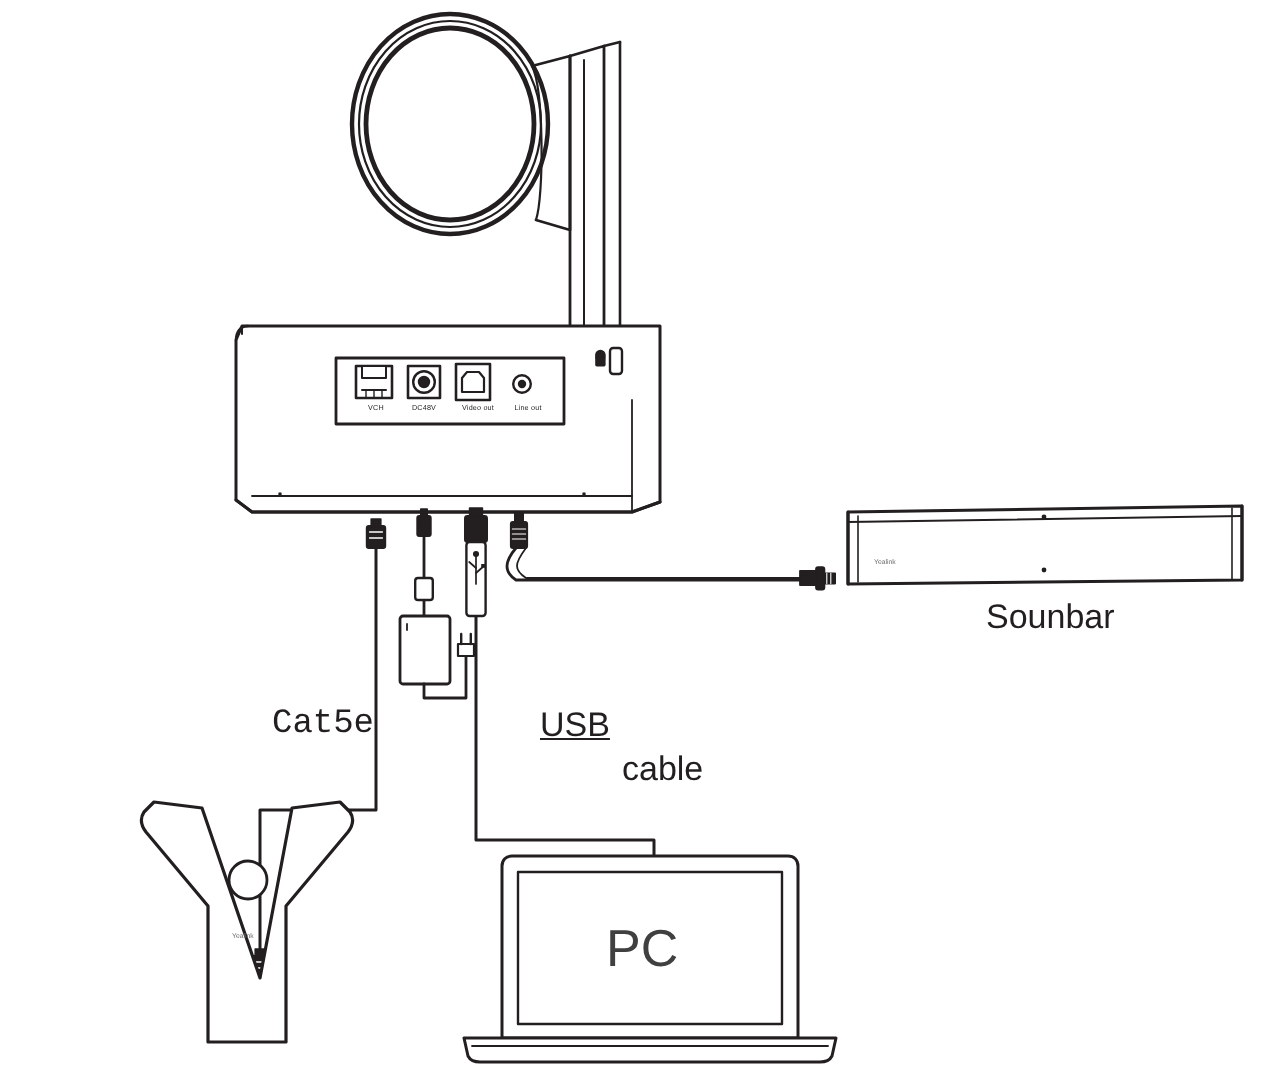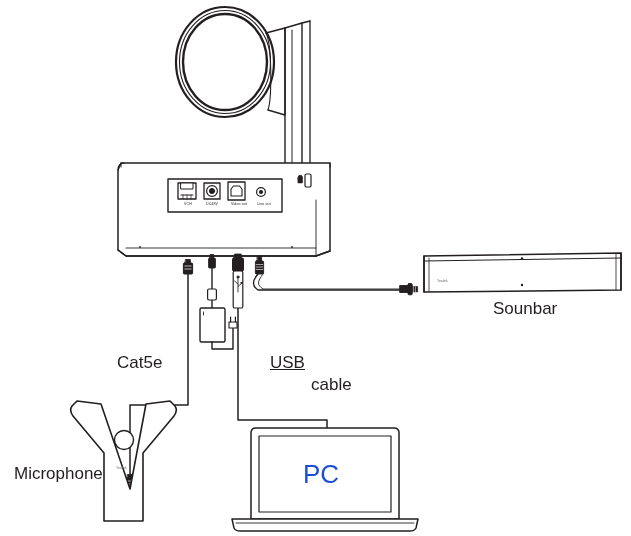--- a/index.html
+++ b/index.html
@@ -213,22 +213,21 @@
 <div class="portlbl" style="left:169px;top:202px;width:38px;">VCH</div>
 <div class="portlbl" style="left:194px;top:202px;width:36px;">DC48V</div>
 <div class="portlbl" style="left:219px;top:202px;width:40px;">Video out</div>
 <div class="portlbl" style="left:245px;top:202px;width:38px;">Line out</div>
 
 <div class="brand" style="left:437px;top:279px;">Yealink</div>
 <div class="brand" style="left:116px;top:466px;">Yealink</div>
 
 <div class="lbl" style="left:493px;top:298px;">Sounbar</div>
 
-<div class="lbl" style="left:14px;top:463px;">Microphone</div>
-
-<div class="lbl" style="left:117px;top:352px;">Cat5e</div>
+
+<div class="lbl" style="left:136px;top:352px;font-family:Liberation Mono, monospace;">Cat5e</div>
 
 <div class="lbl" style="left:270px;top:352px;text-decoration:underline;">USB</div>
 <div class="lbl" style="left:270px;top:374px;margin-left:41px;">cable</div>
 
-<div class="lbl" style="left:303px;top:458px;font-size:26px;color:#1d4ed8;">PC</div>
+<div class="lbl" style="left:303px;top:458px;font-size:26px;color:#404040;">PC</div>
 
 </div>
 
 </body></html>

